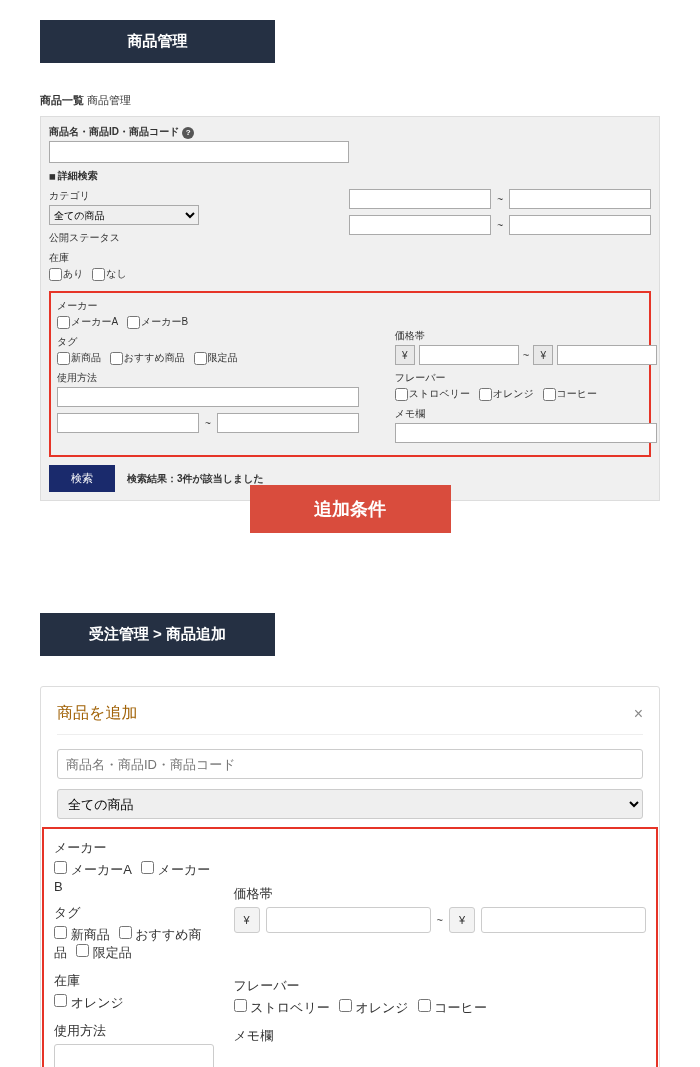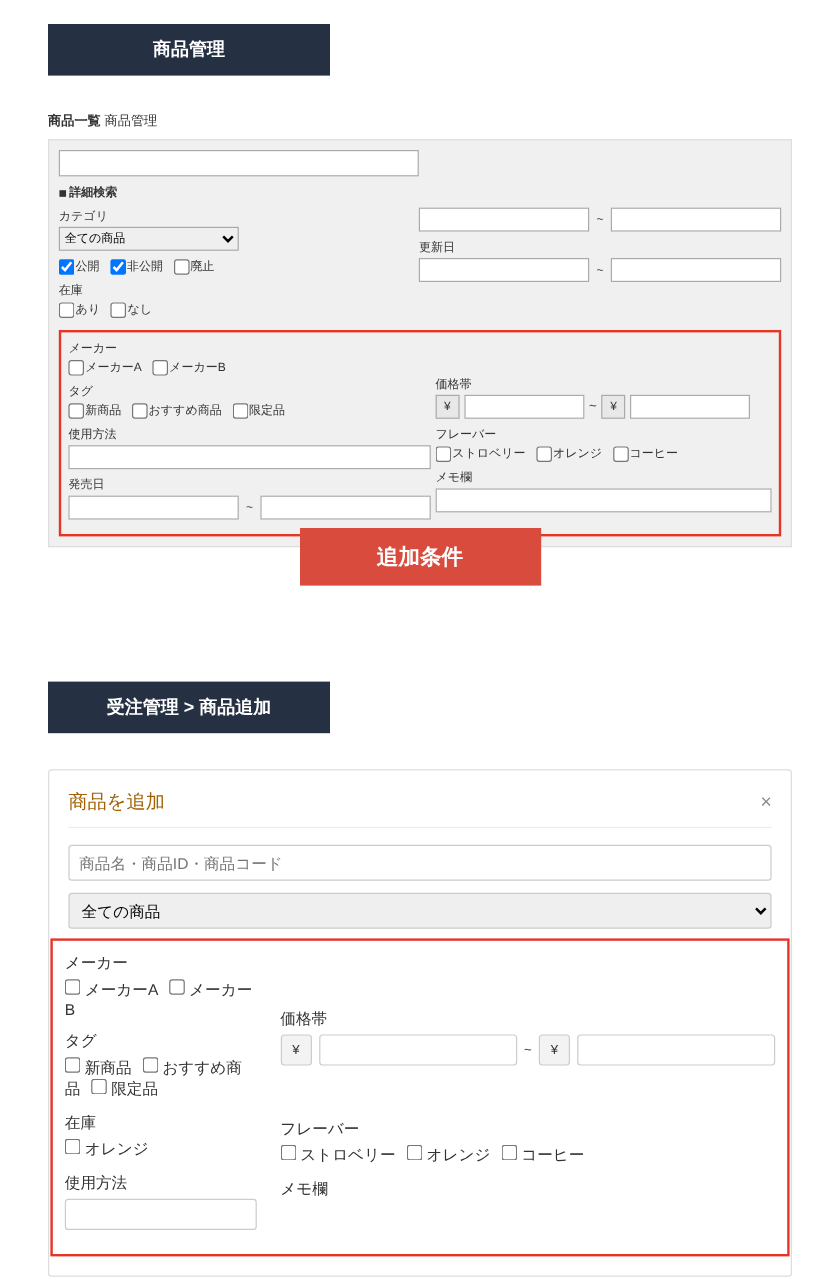--- a/index.html
+++ b/index.html
@@ -11,21 +11,21 @@
     .breadcrumb b { font-weight: bold; text-align: center; }
     
     .search-panel { border: 1px solid #ddd; padding: 8px; background: #f0f0f0; }
     .search-panel .help-icon { display: inline-block; width: 12px; height: 12px; border-radius: 50%; background: #555; color: #fff; font-size: 8px; line-height: 12px; text-align: center; font-weight: bold; }
     .label-row { font-size: 10px; margin-bottom: 2px; }
     .main-search-input { width: 300px; height: 22px; border: 1px solid #aaa; padding: 2px 4px; background: #fff; }
     
     .detail-toggle { font-size: 10px; font-weight: bold; margin: 6px 0; cursor: pointer; }
     .detail-toggle::before { content: "◼"; font-size: 8px; margin-right: 2px; }
     
-    .two-col { display: flex; gap: 4px; }
+    .two-col { display: flex; gap: 36px; }
     .col-left { flex: 1; }
     .col-right { flex: 1; }
     .field-block { margin-bottom: 6px; }
     .field-block label.field-label { display: block; font-size: 10px; margin-bottom: 2px; }
     .select-cat { width: 150px; height: 20px; font-size: 10px; border: 1px solid #aaa; }
     .inline-check { font-size: 10px; }
     .inline-check input { vertical-align: middle; margin-right: 1px; }
     .inline-check span { margin-right: 6px; }
     .date-range { display: flex; align-items: center; gap: 6px; }
     .date-range input { flex: 1; height: 20px; border: 1px solid #aaa; background: #fff; padding: 2px 4px; font-size: 10px; }
@@ -70,57 +70,56 @@
 
 <div>
   <div class="header-banner">商品管理</div>
 
   <div class="breadcrumb">
     <b>商品一覧</b>
     <span>商品管理</span>
   </div>
 
   <div class="search-panel">
+    <div class="label-row">
+      <b>商品名・商品ID・商品コード</b>
+      <span class="help-icon">?</span>
+    </div>
     <input class="main-search-input" type="text" style="">
     
     <div class="detail-toggle">詳細検索</div>
     
     <div class="two-col">
       <div class="col-left">
         <div class="field-block">
           <label class="field-label">カテゴリ</label>
           <select class="select-cat">
             <option>全ての商品</option>
           </select>
         </div>
         <div class="field-block">
-          <div class="inline-check">
-            <input type="checkbox" checked="" style=""><span>公開</span>
-            <input type="checkbox" checked="" style=""><span>非公開</span>
-            <input type="checkbox" style=""><span>廃止</span>
-          </div>
+          <label class="field-label">公開ステータス</label>
         </div>
         <div class="field-block">
           <label class="field-label">在庫</label>
           <div class="inline-check">
             <input type="checkbox" style=""><span>あり</span>
             <input type="checkbox" style=""><span>なし</span>
           </div>
         </div>
       </div>
       <div class="col-right">
         <div class="field-block">
           <div class="date-range">
             <input type="text" style="">
             <span class="tilde">~</span>
             <input type="text" style="">
           </div>
         </div>
         <div class="field-block">
-          <label class="field-label">更新日</label>
           <div class="date-range">
             <input type="text" style="">
             <span class="tilde">~</span>
             <input type="text" style="">
           </div>
         </div>
       </div>
     </div>
     
     <div class="red-box">
@@ -139,21 +138,20 @@
               <input type="checkbox" style=""><span>新商品</span>
               <input type="checkbox" style=""><span>おすすめ商品</span>
               <input type="checkbox" style=""><span>限定品</span>
             </div>
           </div>
           <div class="field-block">
             <label class="field-label">使用方法</label>
             <input class="small-input" type="text" style="">
           </div>
           <div class="field-block">
-            <label class="field-label">発売日</label>
             <div class="date-range">
               <input type="text" style="">
               <span class="tilde">~</span>
               <input type="text" style="">
             </div>
           </div>
         </div>
         <div class="col-right">
           <div class="field-block" style="margin-top:30px;">
             <label class="field-label">価格帯</label>
@@ -174,20 +172,24 @@
             </div>
           </div>
           <div class="field-block">
             <label class="field-label">メモ欄</label>
             <input class="small-input" type="text" style="">
           </div>
         </div>
       </div>
     </div>
     
+    <div class="bottom-row">
+      <button class="btn-search">検索</button>
+      <span class="result-text">検索結果：3件が該当しました</span>
+    </div>
   </div>
 
   <div class="callout-wrap">
     <div class="callout-badge">追加条件</div>
   </div>
 </div>
 
 <div class="section2">
   <div class="header-banner">受注管理  &gt;  商品追加</div>
 

